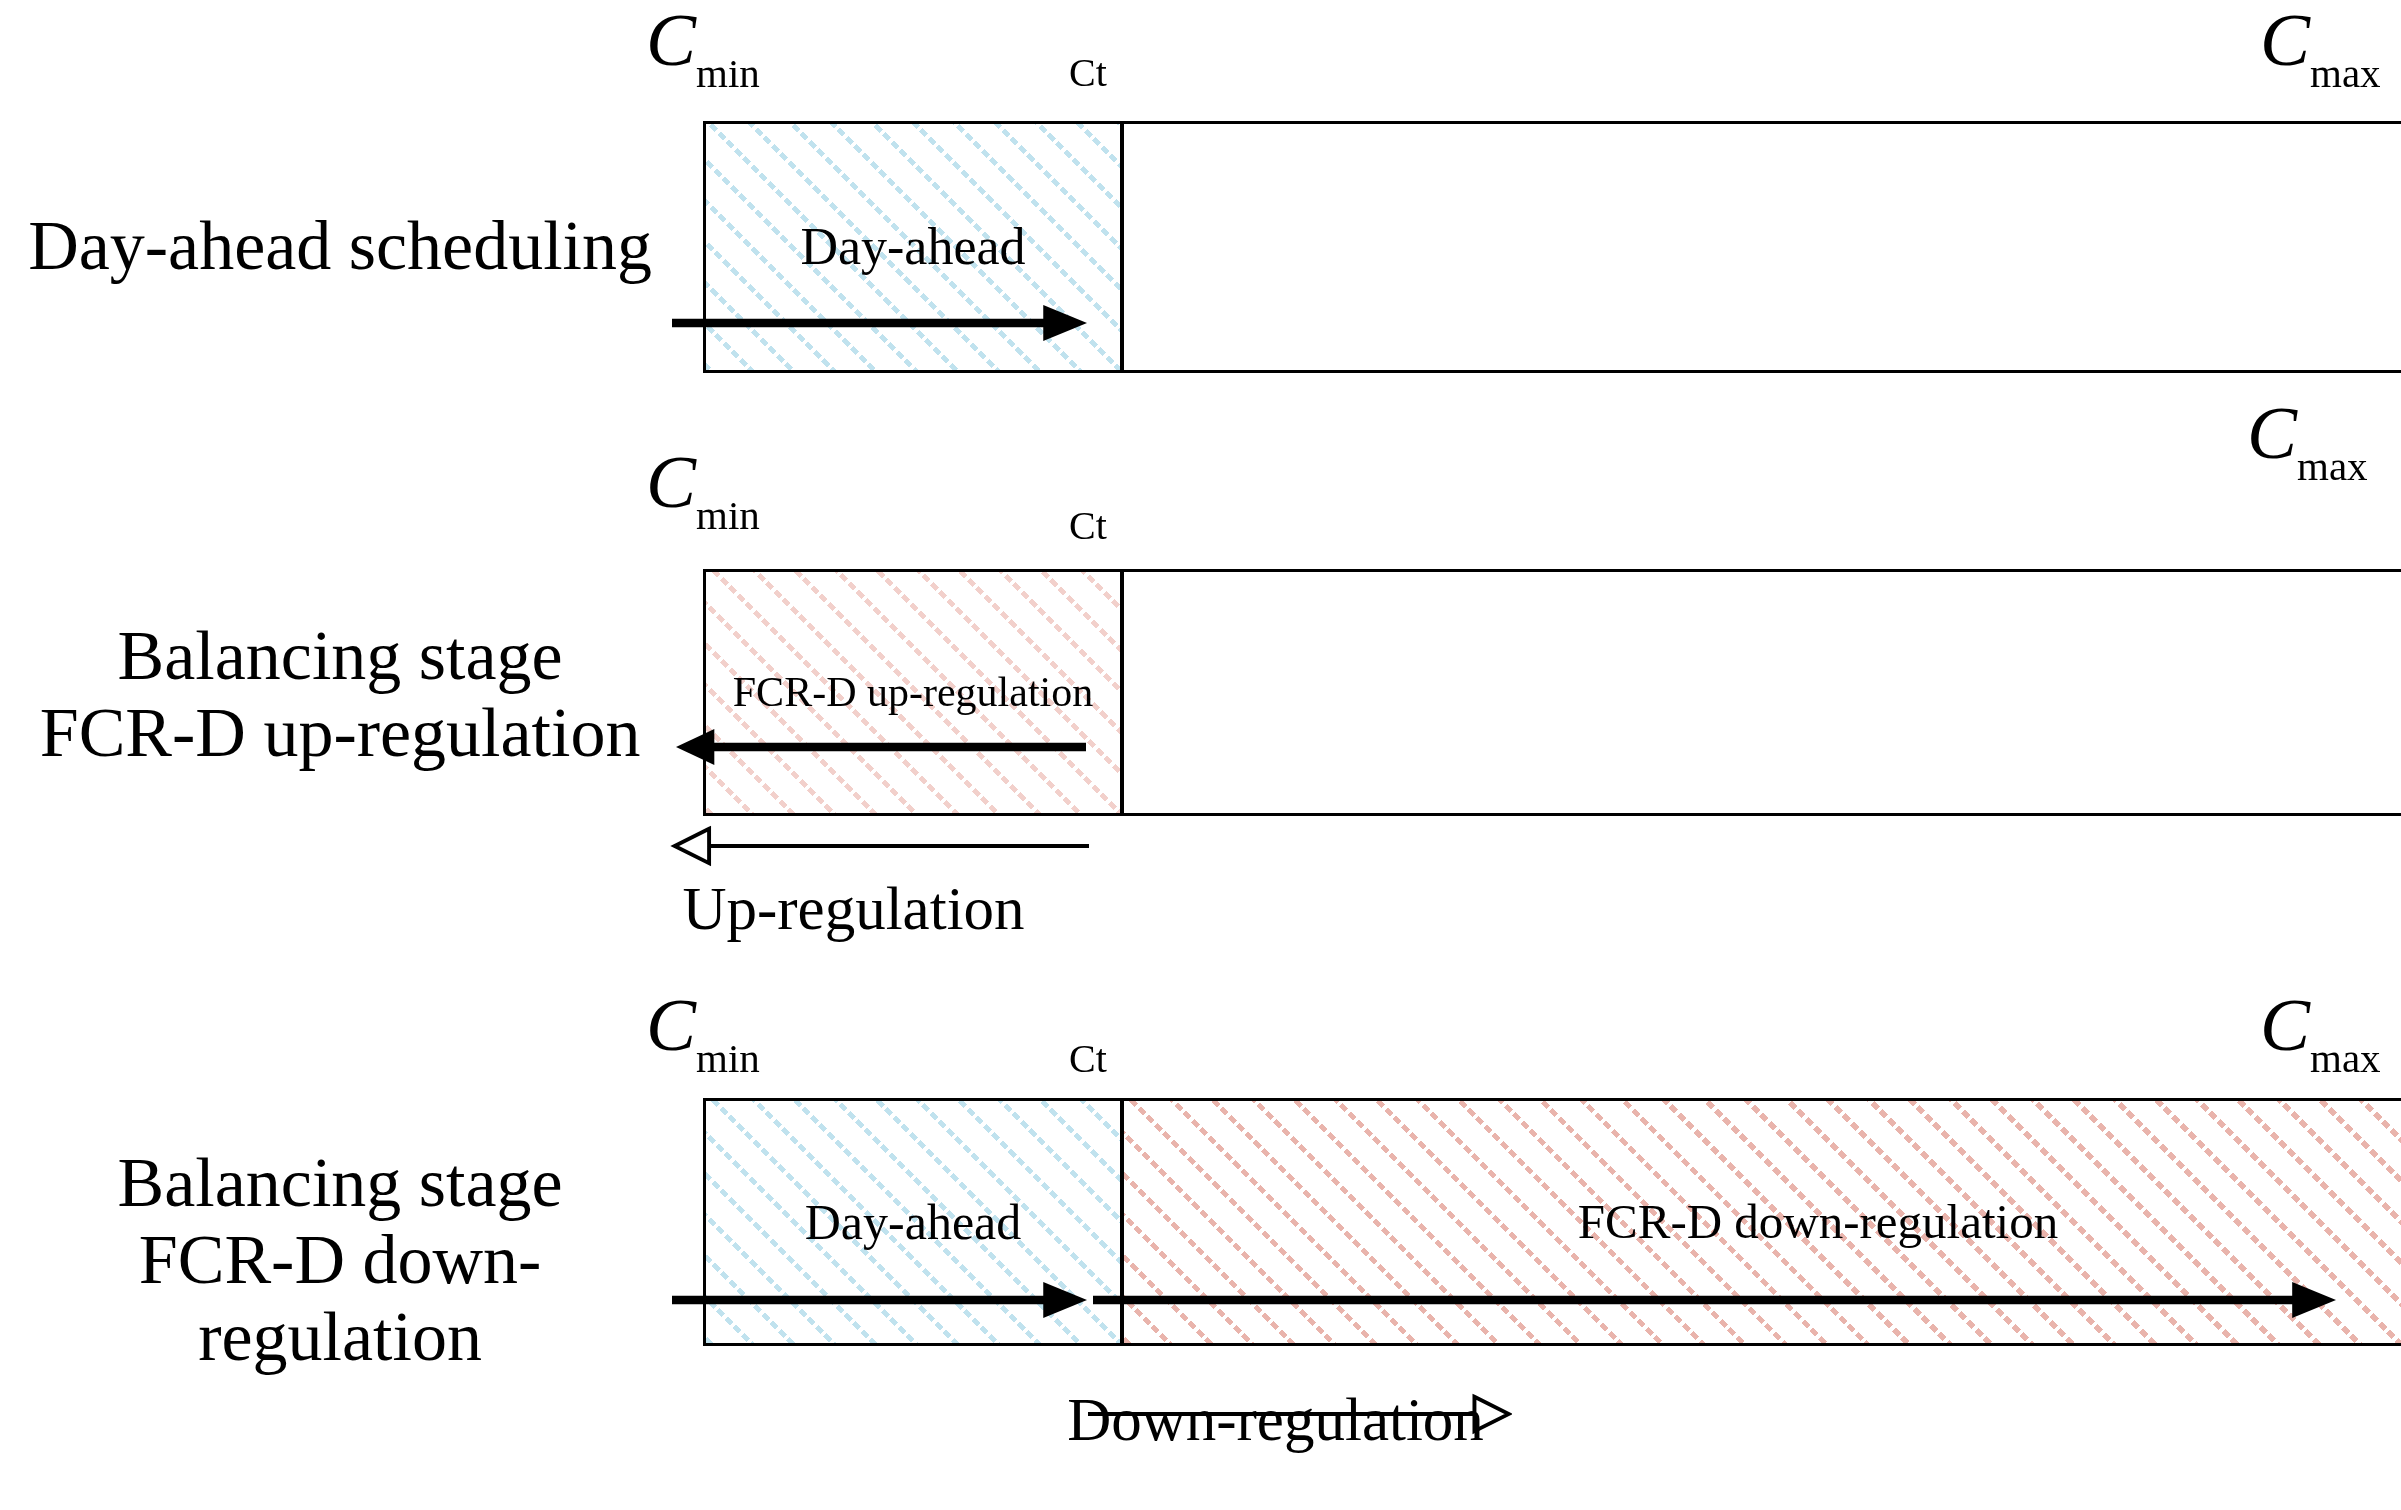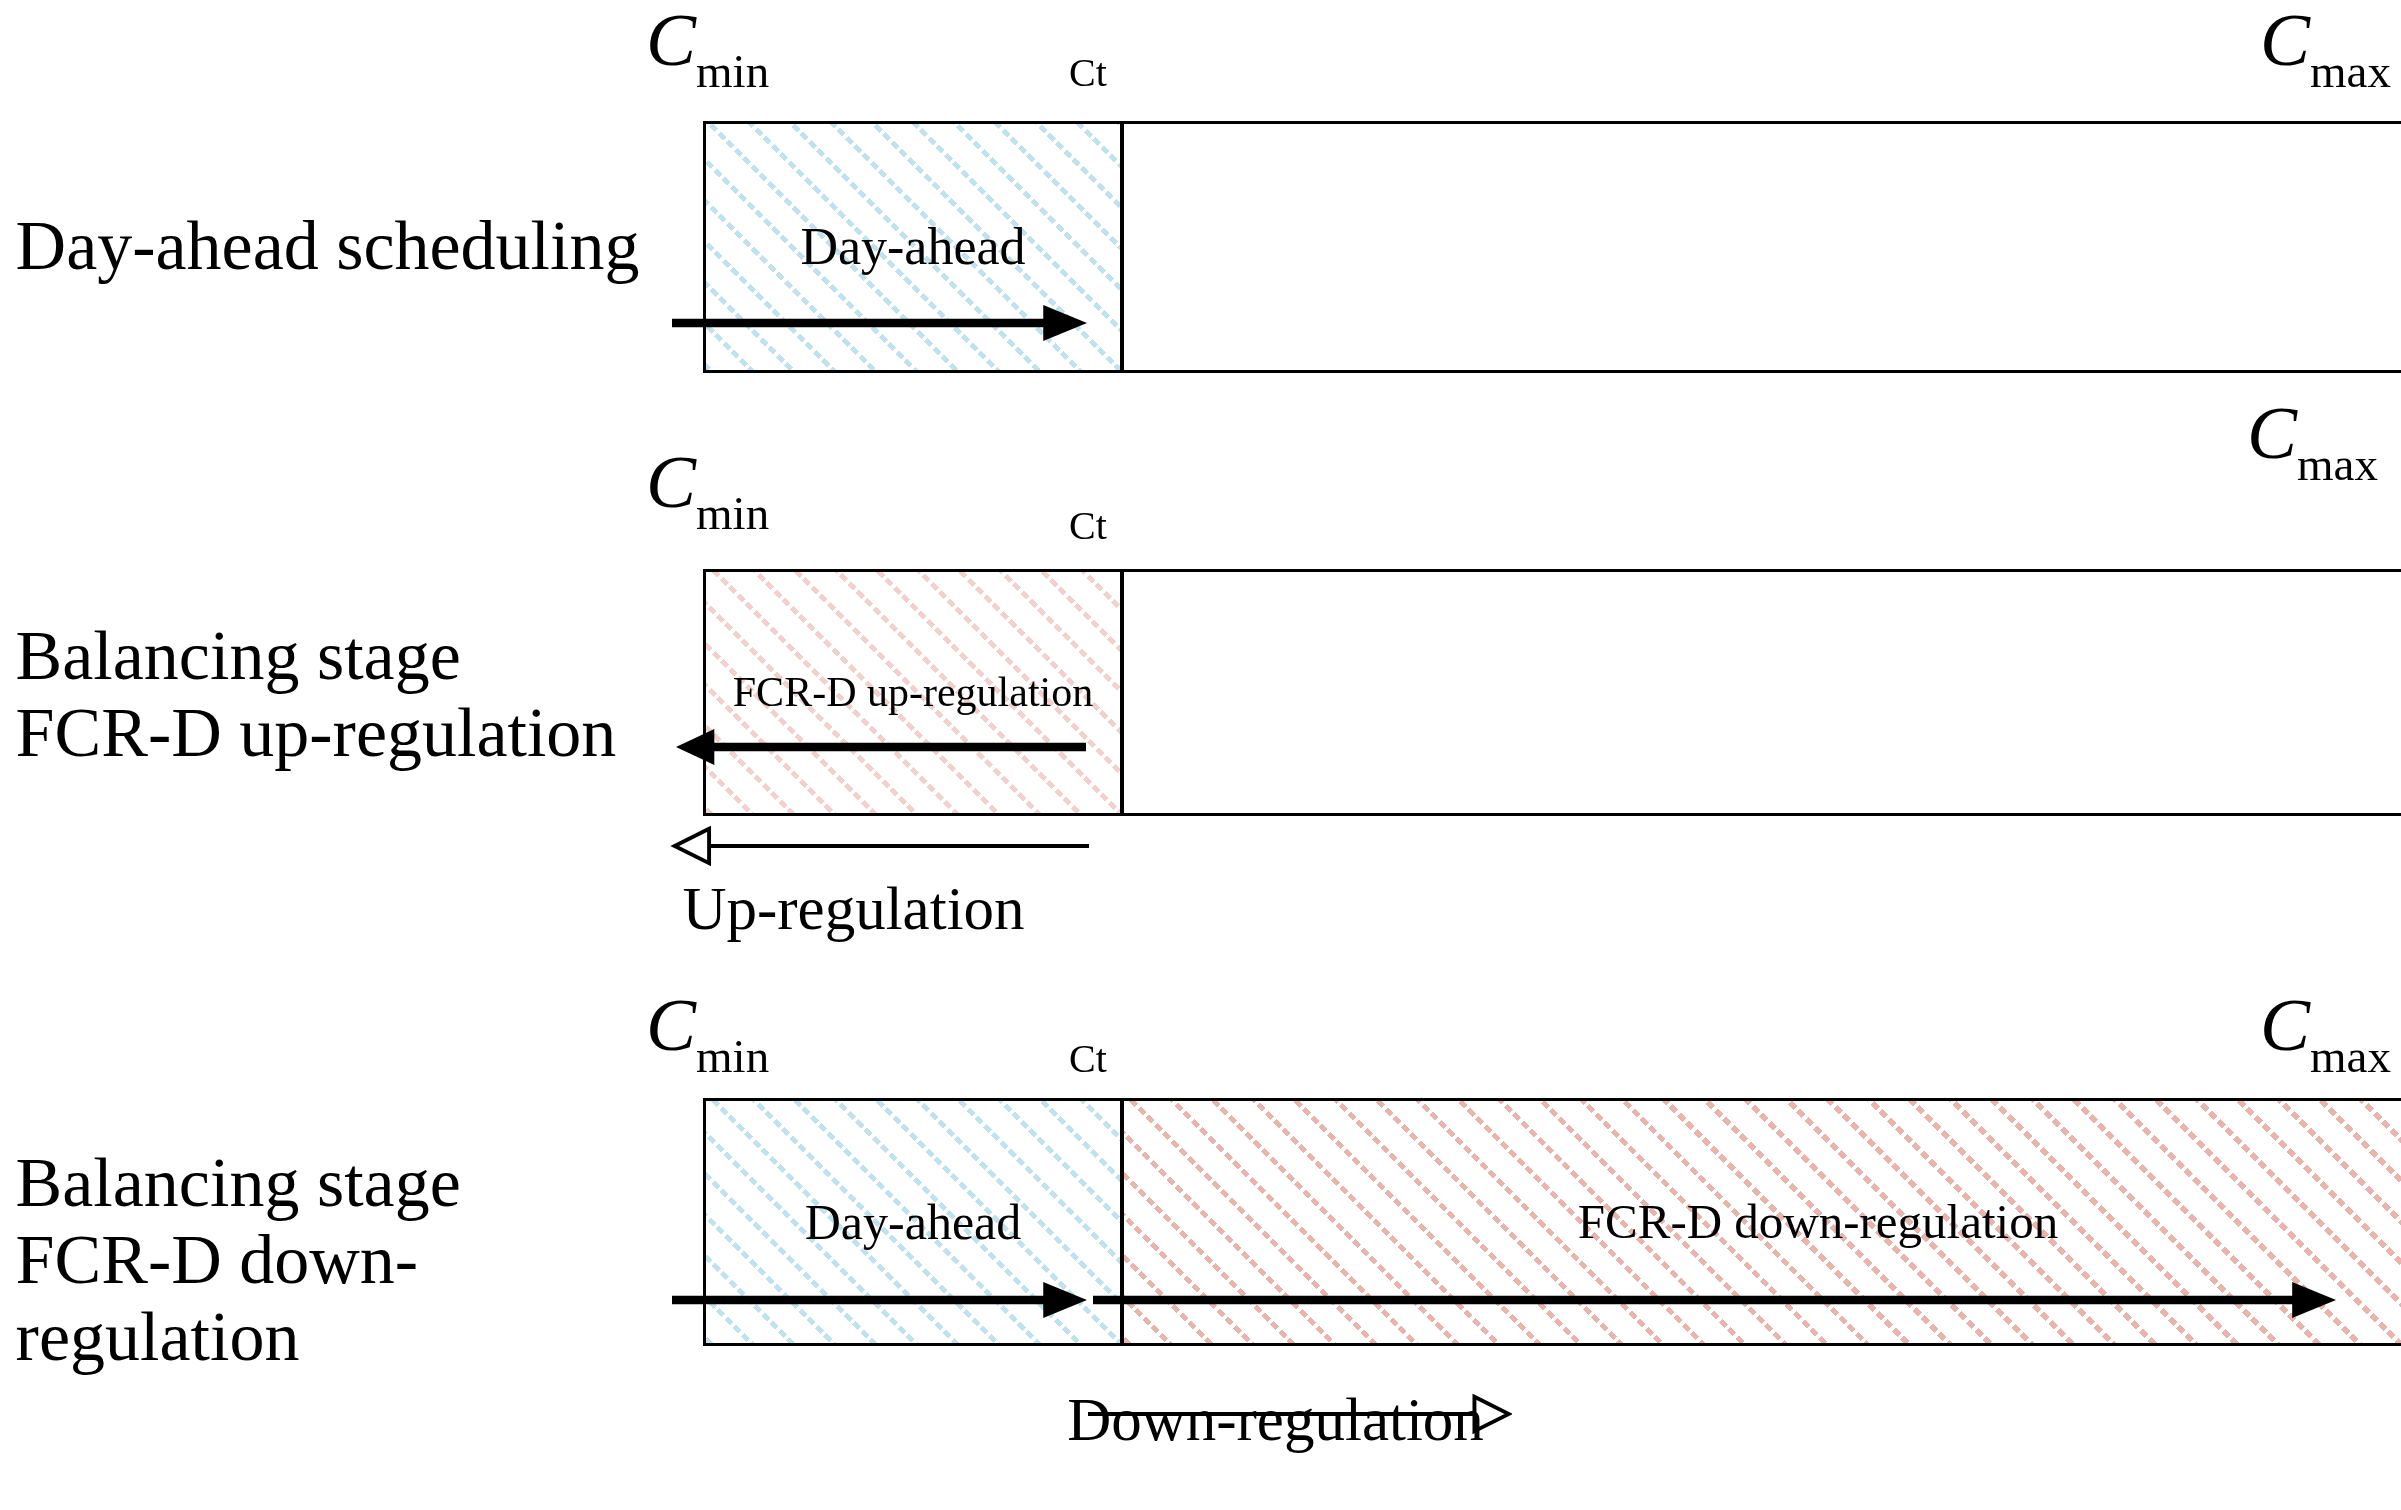--- a/index.html
+++ b/index.html
@@ -43,26 +43,26 @@
       repeating-linear-gradient(45deg,var(--red-hatch) 0 5.5px,rgba(255,255,255,0) 5.5px 29px);
   }
   .seg-label{white-space:nowrap;line-height:1.1;}
   .fs66{font-size:52px;}
   .fs64{font-size:50px;}
   .fs62{font-size:49px;}
   .fs54{font-size:42px;}
   
   .stage-label{
     position:absolute;left:15.6px;width:649px;
-    font-size:70px;line-height:1.1;
+    text-align:center;font-size:70px;line-height:1.1;
   }
   
   .cmarker{position:absolute;font-size:75px;line-height:75px;white-space:nowrap;}
   .cmarker .cap{font-style:italic;}
-  .cmarker sub{font-size:47px;font-style:normal;line-height:0;vertical-align:-22px;}
+  .cmarker sub{font-size:41px;font-style:normal;line-height:0;vertical-align:-22px;}
   .ct-marker{
     position:absolute;width:110px;text-align:center;
     font-size:40px;line-height:55px;white-space:nowrap;
   }
   
   .arrow{position:absolute;}
   .arrow line{stroke:#000;}
   .arrow .solid-head{fill:#000;}
   .arrow .open-head{fill:#fff;stroke:#000;stroke-width:5;}
   

